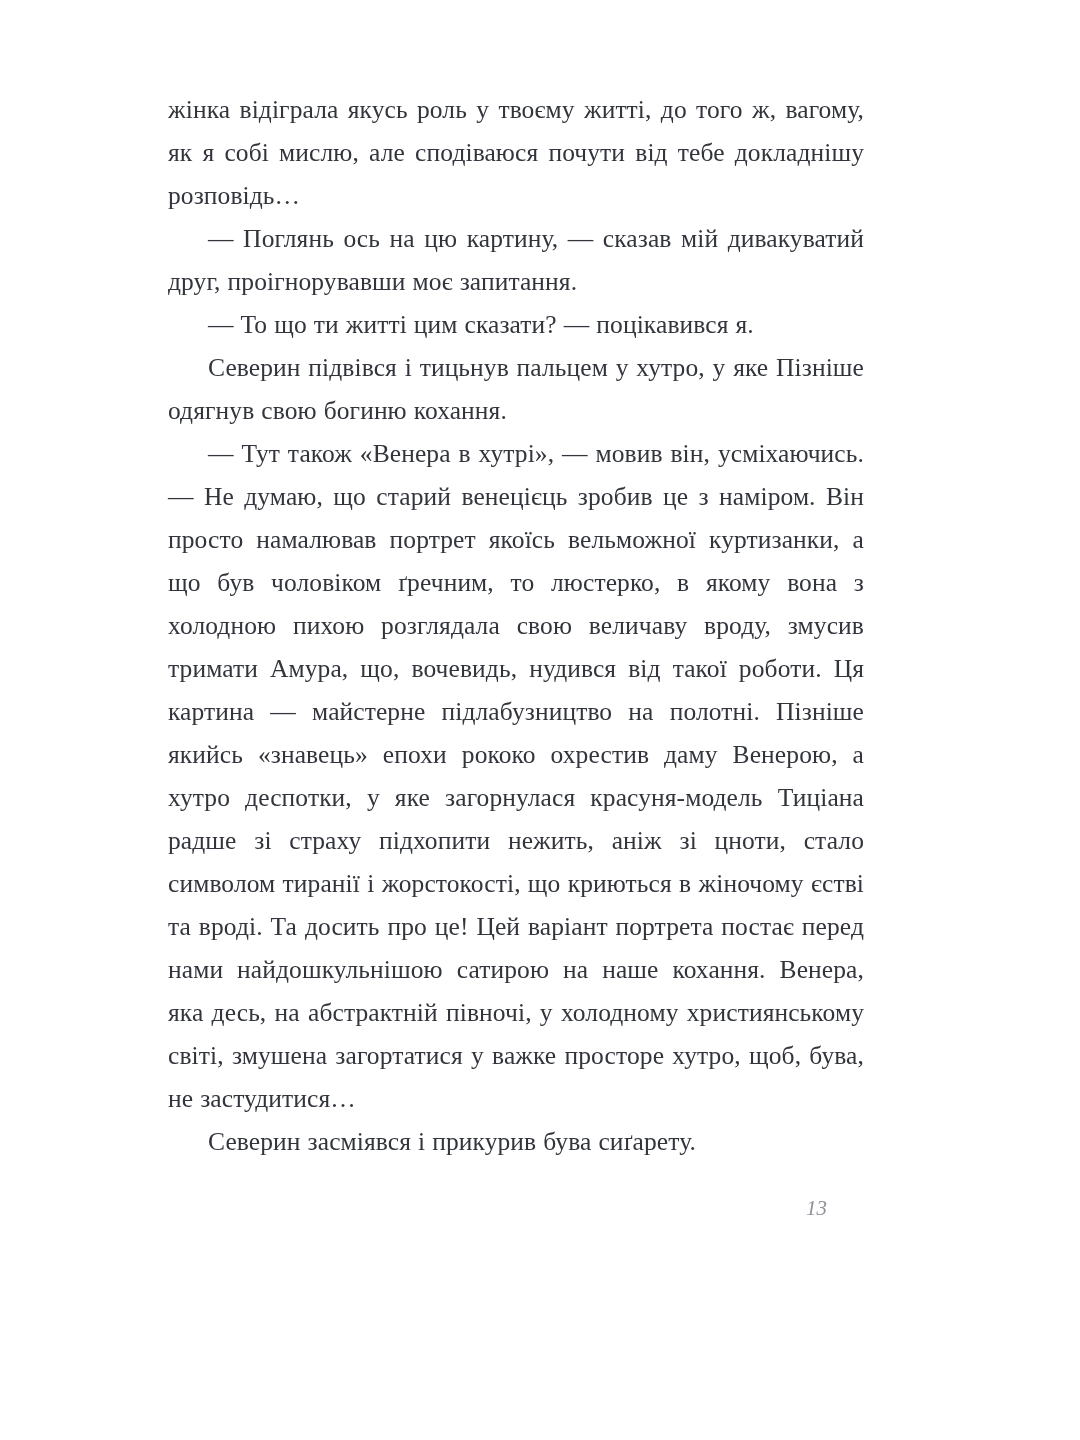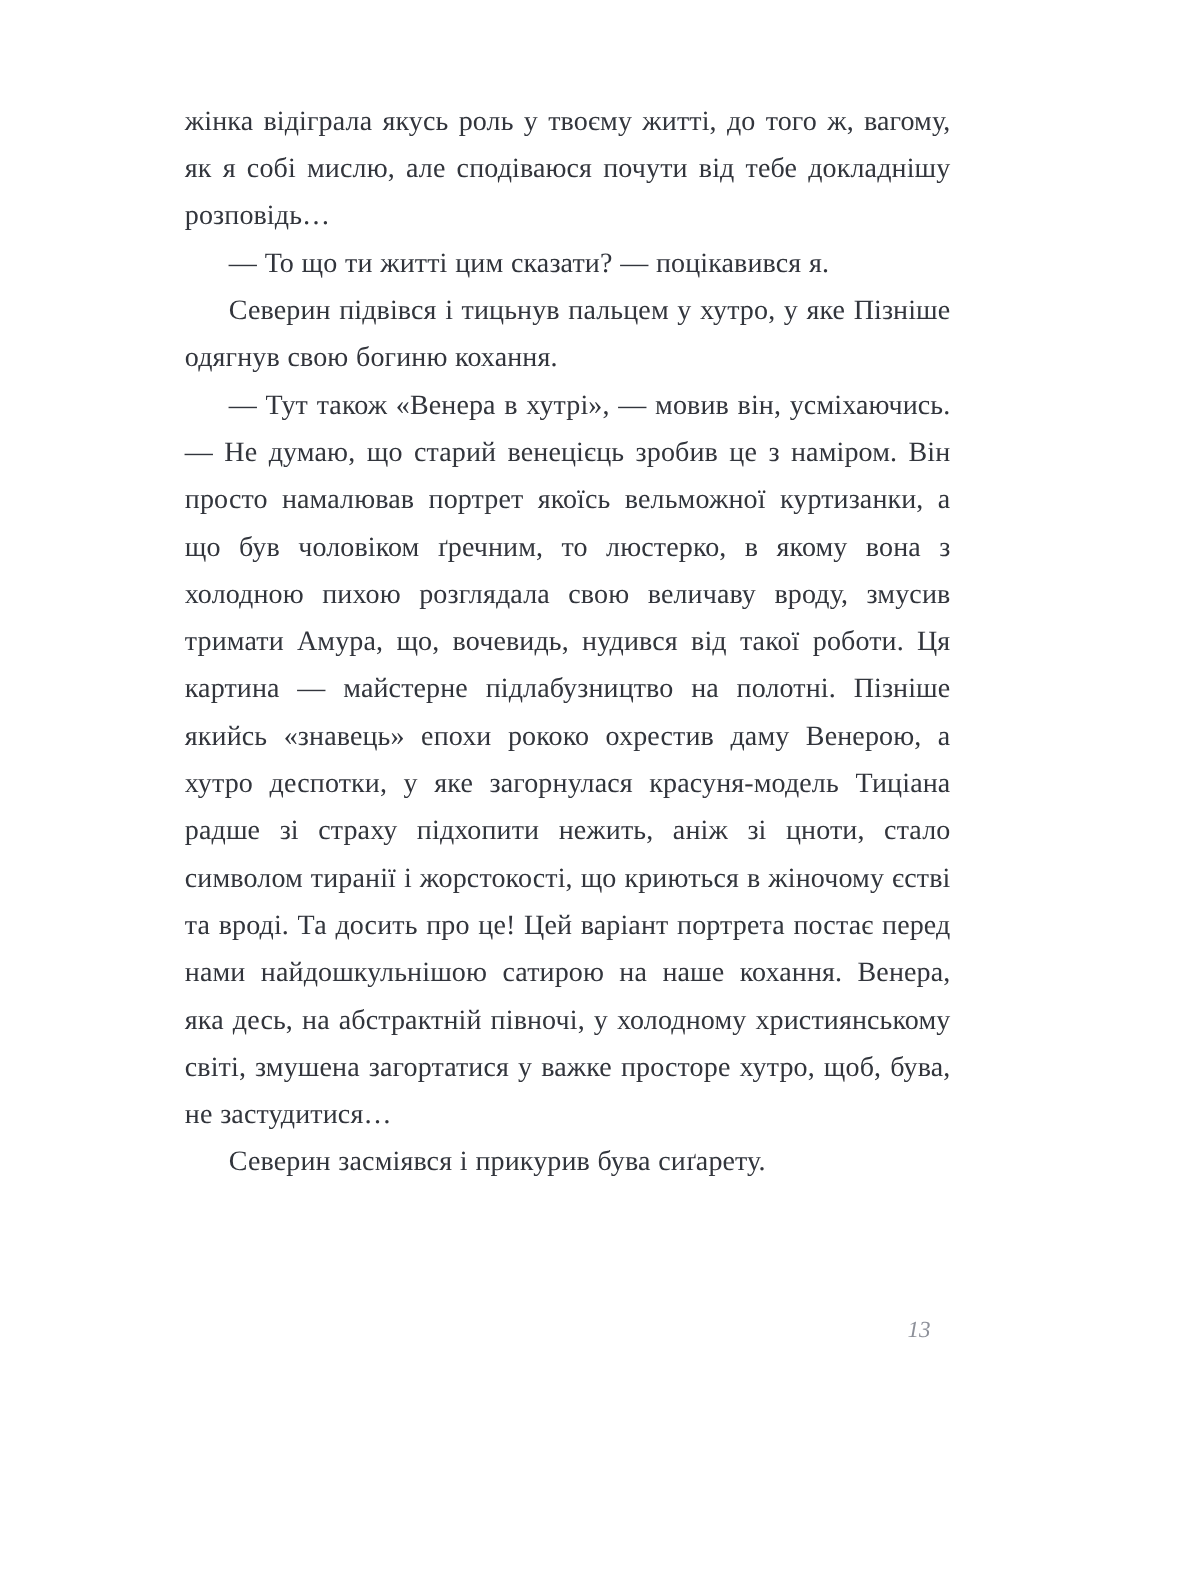--- a/index.html
+++ b/index.html
@@ -42,34 +42,35 @@
     -webkit-font-smoothing: antialiased;
   }
   p.para.no-indent {
     text-indent: 0;
   }
   .page-number {
     position: absolute;
     left: 806px;
     top: 1196px;
     width: 40px;
-    text-align: right;
+    text-align: left;
     font-size: 21px;
     font-style: italic;
     color: #8d9099;
     font-family: "Liberation Serif", "DejaVu Serif", serif;
   }
 </style>
 </head>
 <body>
 
 <div class="page">
 
   <div class="text-block">
     <p class="para no-indent">жінка відіграла якусь роль у твоєму житті, до того ж, вагому, як я собі мислю, але сподіваюся почути від тебе докладнішу розповідь…</p>
+    <p class="para">— Поглянь ось на цю картину, — сказав мій дивакуватий друг, проігнорувавши моє запитання.</p>
     <p class="para">— То що ти житті цим сказати? — поцікавився я.</p>
     <p class="para">Северин підвівся і тицьнув пальцем у хутро, у яке Пізніше одягнув свою богиню кохання.</p>
     <p class="para">— Тут також «Венера в хутрі», — мовив він, усміхаючись. — Не думаю, що старий венецієць зробив це з наміром. Він просто намалював портрет якоїсь вельможної куртизанки, а що був чоловіком ґречним, то люстерко, в якому вона з холодною пихою розглядала свою величаву вроду, змусив тримати Амура, що, вочевидь, нудився від такої роботи. Ця картина — майстерне підлабузництво на полотні. Пізніше якийсь «знавець» епохи рококо охрестив даму Венерою, а хутро деспотки, у яке загорнулася красуня-модель Тиціана радше зі страху підхопити нежить, аніж зі цноти, стало символом тиранії і жорстокості, що криються в жіночому єстві та вроді. Та досить про це! Цей варіант портрета постає перед нами найдошкульнішою сатирою на наше кохання. Венера, яка десь, на абстрактній півночі, у холодному християнському світі, змушена загортатися у важке просторе хутро, щоб, бува, не застудитися…</p>
     <p class="para">Северин засміявся і прикурив бува сиґарету.</p>
   </div>
 
   <div class="page-number">13</div>
 
 </div>
 

